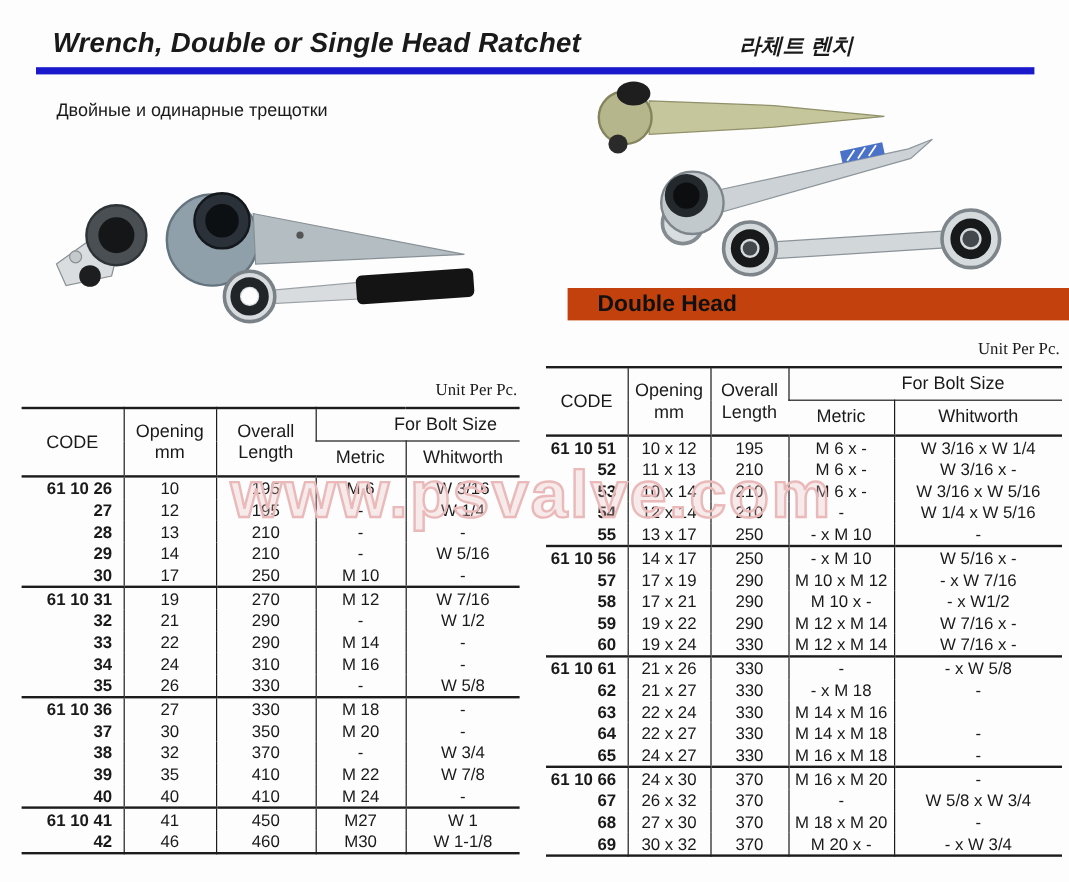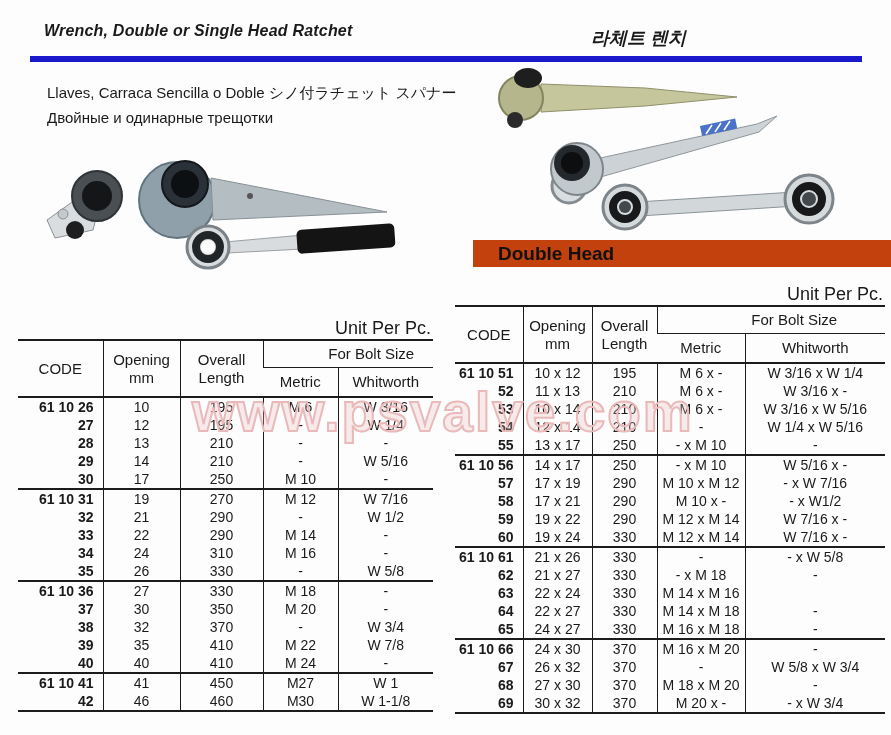--- a/index.html
+++ b/index.html
@@ -3,24 +3,24 @@
 <meta charset="utf-8">
 <style>
   html,body{margin:0;padding:0;background:#e8e8e8;}
   .page{
     position:relative;width:891px;height:735px;background:#fdfdfd;
     font-family:"Liberation Sans","DejaVu Sans",sans-serif;color:#1a1a1a;
     overflow:hidden;margin:0 auto;
   }
   .title{
     position:absolute;left:44px;top:22px;width:520px;
-    font-size:16px;font-weight:800;font-style:italic;letter-spacing:.2px;
+    font-size:23px;font-weight:800;font-style:italic;letter-spacing:.2px;
   }
   .title-kr{
-    position:absolute;left:591px;top:26px;
+    position:absolute;left:616px;top:26px;
     font-size:18px;font-weight:bold;font-style:italic;
   }
   .rule{
     position:absolute;left:30px;top:56px;width:832px;height:6px;background:#1a1acc;
   }
   .descriptions{
     position:absolute;left:47px;top:80px;width:450px;
     font-size:15px;line-height:25px;white-space:nowrap;
   }
   .banner{
@@ -32,21 +32,21 @@
   .banner.double{left:473px;top:240px;width:418px;height:27px;}
 
   .photo{position:absolute;}
   .photo.single{left:35px;top:150px;}
   .photo.double{left:465px;top:66px;}
 
   .table-wrap{position:absolute;}
   .table-wrap.single{left:18px;top:318px;width:415px;}
   .table-wrap.double{left:455px;top:284px;width:430px;}
   .unit-label{
-    text-align:right;font-size:18px;padding-right:2px;margin-bottom:3px;height:18px;
+    text-align:right;font-size:14px;padding-right:2px;margin-bottom:3px;height:18px;font-family:Liberation Serif, serif;
   }
   table{
     border-collapse:collapse;table-layout:fixed;width:100%;
     border-top:2px solid #1c1c1c;border-bottom:2px solid #1c1c1c;
     font-size:14px;
   }
   .t-single col:nth-child(1){width:85px}
   .t-single col:nth-child(2){width:77px}
   .t-single col:nth-child(3){width:83px}
   .t-single col:nth-child(4){width:75px}
@@ -83,21 +83,20 @@
 </head>
 <body>
 
 <div class="page">
 
   <div class="title">Wrench, Double or Single Head Ratchet</div>
   <div class="title-kr">라체트 렌치</div>
   <div class="rule"></div>
 
   <div class="descriptions">
-    <div>Llaves, Carraca Sencilla o Doble シノ付ラチェット スパナー</div>
     <div>Двойные и одинарные трещотки</div>
   </div>
 
   <svg class="photo single" width="370" height="125" viewBox="0 0 370 125">
 
     <polygon points="12,70 40,50 64,56 58,80 20,88" fill="#d9dde0" stroke="#8a9094"></polygon>
     <circle cx="62" cy="46" r="25" fill="#4a4f54" stroke="#2e3337" stroke-width="2"></circle>
     <circle cx="62" cy="46" r="15" fill="#141617"></circle>
     <circle cx="40" cy="80" r="9" fill="#1c1e20"></circle>
     <circle cx="28" cy="64" r="5" fill="#c4c9cc" stroke="#8a9094"></circle>

